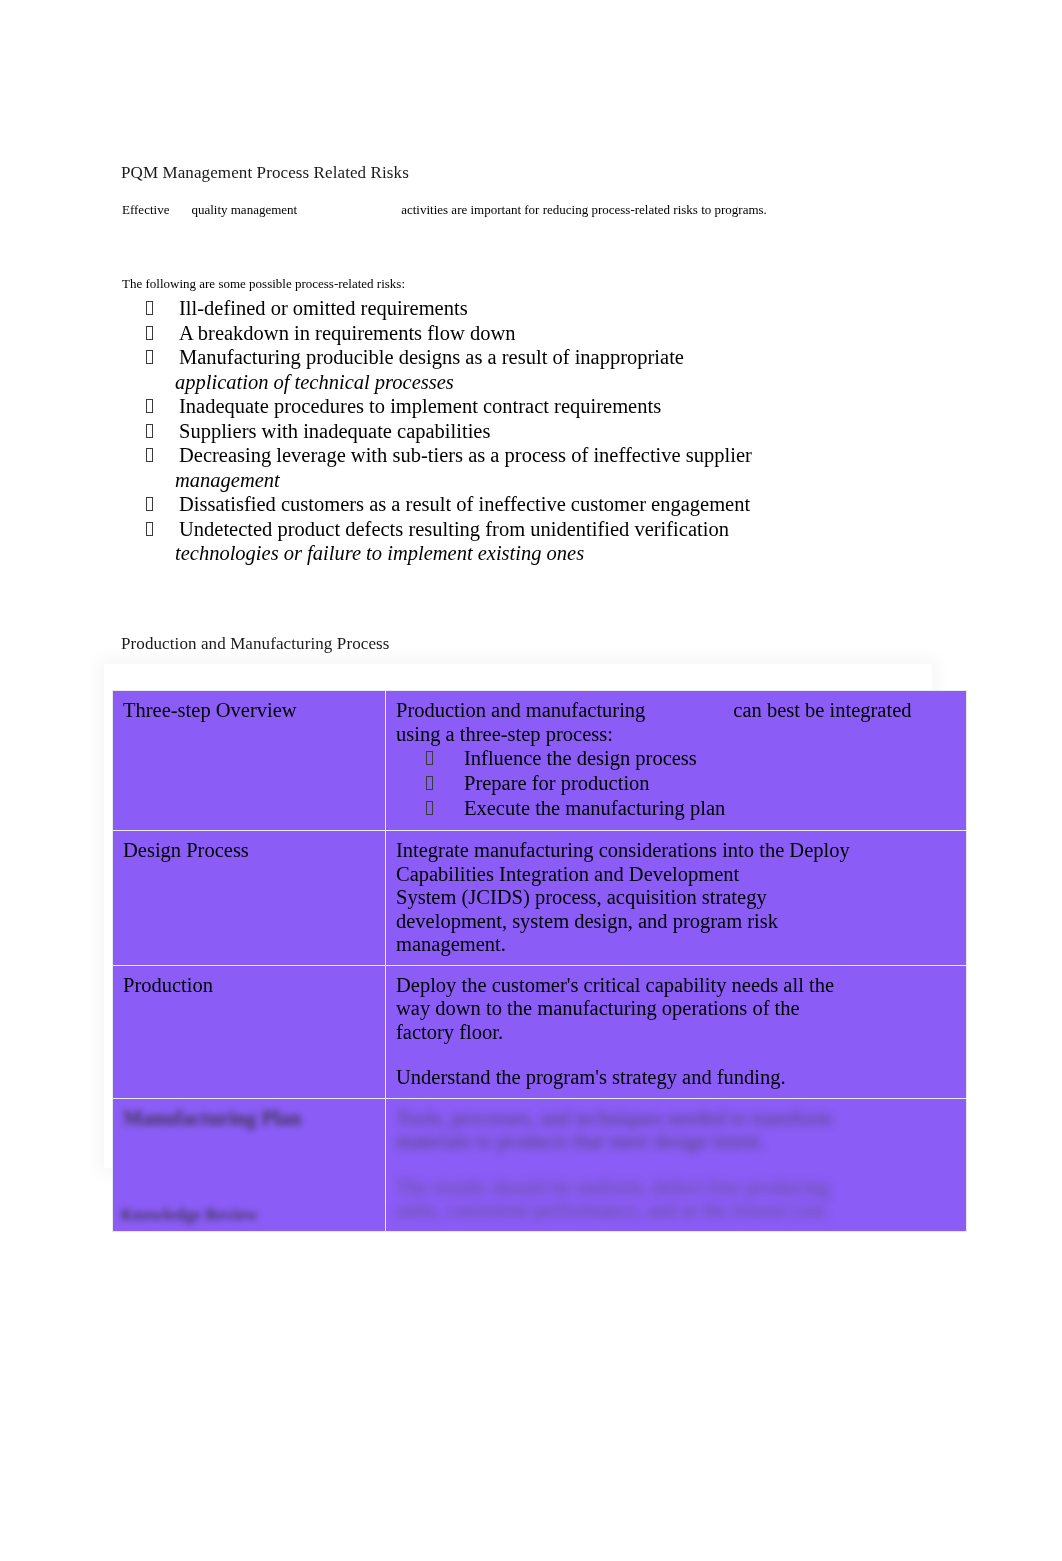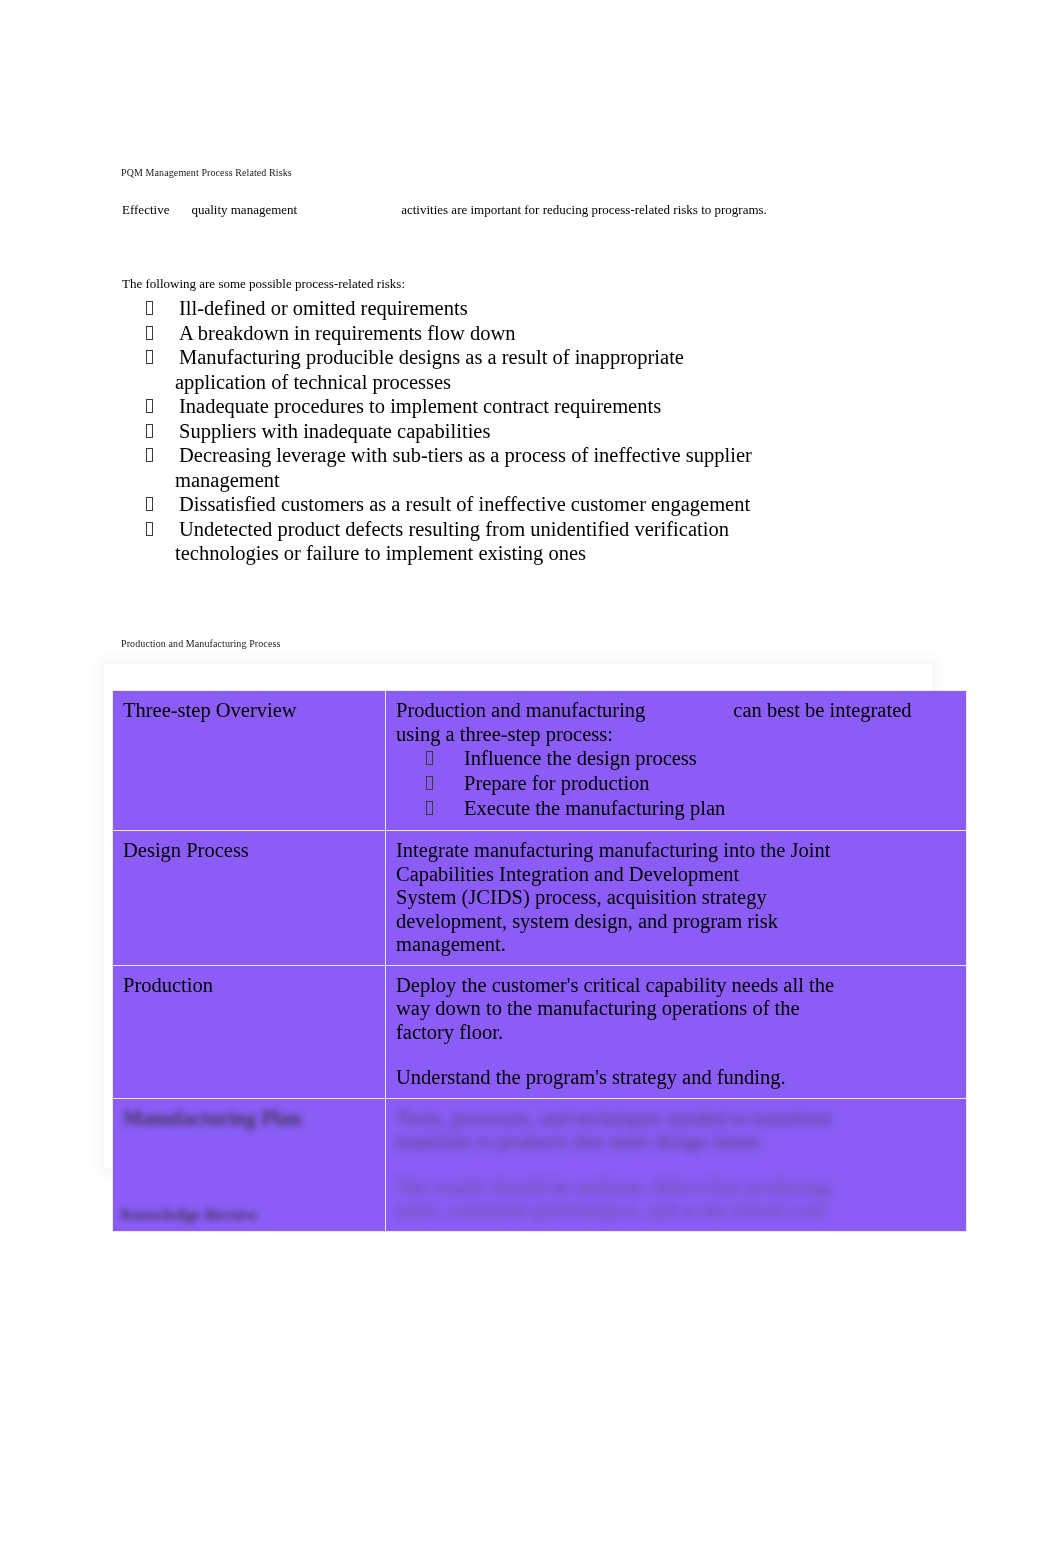--- a/index.html
+++ b/index.html
@@ -22,21 +22,21 @@
     left: 0; top: 0;
     width: 1062px;
     height: 1561px;
     background: #ffffff;
   }
 
   
   .small-heading {
     position: absolute;
     font-family: "Liberation Serif", "DejaVu Serif", serif;
-    font-size: 10px;
+    font-size: 17px;
     line-height: 18px;
     letter-spacing: 0.1px;
     white-space: nowrap;
     color: #1a1a1a;
   }
 
   .body-text {
     position: absolute;
     font-size: 13px;
     line-height: 24.5px;
@@ -68,20 +68,21 @@
     width: 7px;
     height: 14px;
     border: 1px solid #3a3a3a;
     box-sizing: border-box;
     background: transparent;
   }
   
   ul.tofu-list > li .cont {
     display: block;
     margin-left: -4px;
+    font-style: italic;
   }
 
   
   .tbl-wrap {
     position: absolute;
     left: 112px;
     top: 672px;
     width: 812px;
   }
   table.doc-table {
@@ -243,21 +244,21 @@
               </li>
             </ul>
           </td>
         </tr>
 
         <tr class="row-h2">
           <td class="col-label">
             <span>Design Process</span>
           </td>
           <td class="col-body">
-            <span style="display:block;">Integrate manufacturing manufacturing into the Joint</span>
+            <span style="display:block;">Integrate manufacturing considerations into the Deploy</span>
             <span style="display:block;">Capabilities Integration and Development</span>
             <span style="display:block;">System (JCIDS) process, acquisition strategy</span>
             <span style="display:block;">development, system design, and program risk</span>
             <span style="display:block;">management.</span>
           </td>
         </tr>
 
         <tr class="row-h3">
           <td class="col-label">
             <span>Production</span>

